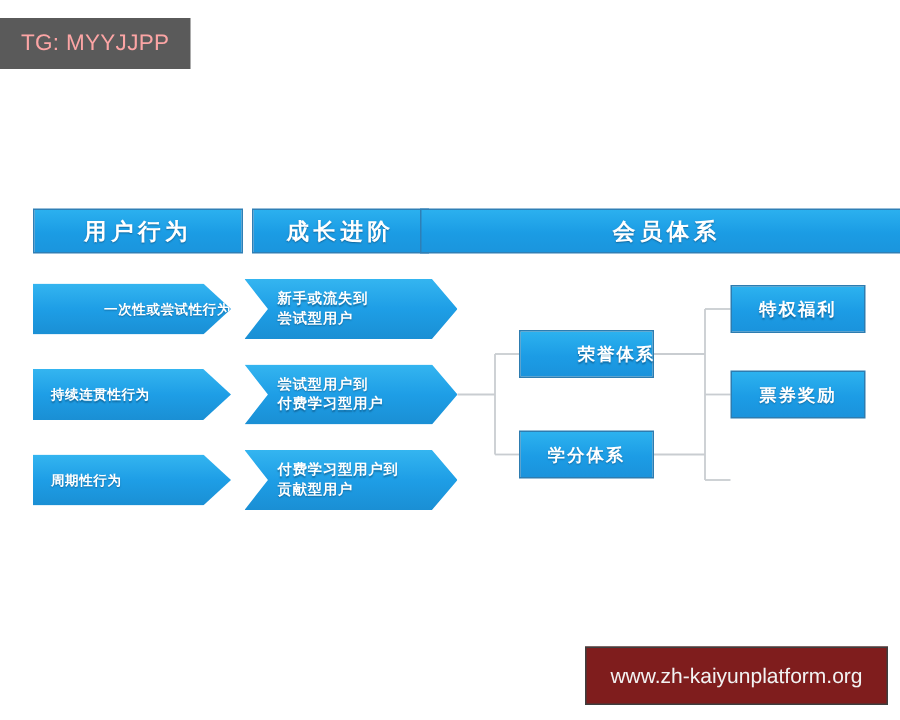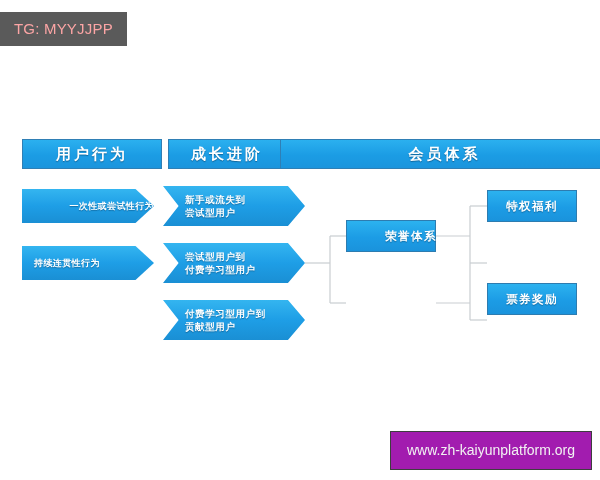--- a/index.html
+++ b/index.html
@@ -17,21 +17,21 @@
     background:#5a5a5a;color:#fca5a5;
     font-size:15px;line-height:1;
     padding:9px 14px 10px 14px;
     letter-spacing:.2px;
     white-space:nowrap;
     z-index:30;
     text-align:center;
   }
   .site-tag{
     position:absolute;right:8px;bottom:10px;
-    background:#a21caf;color:#f2f2f2;
+    background:#7f1d1d;color:#f2f2f2;
     font-size:14px;line-height:1;
     padding:11px 16px 12px 16px;
     border:1px solid #3e3e3e;
     white-space:nowrap;
     z-index:30;
   }
 
   
   .canvas{
     position:absolute;left:0;top:0;width:600px;height:480px;
@@ -117,21 +117,21 @@
     font-weight:bold;
     letter-spacing:1.4px;
     text-shadow:0 1px 1px rgba(0,40,70,.4);
     white-space:nowrap;
   }
   .node.mid{left:346px; width:90px; height:32px;}
   .node.mid.m1{top:220px;padding-left:40px;}
   .node.mid.m2{top:287px;}
   .node.right{left:487px; width:90px; height:32px;}
   .node.right.r1{top:190px;}
-  .node.right.r2{top:247px;margin-top:36px;}
+  .node.right.r2{top:247px;}
   .node.right.r3{top:304px;}
 </style>
 </head>
 <body>
 
 <div class="canvas">
 
   <svg class="svg-links" viewBox="0 0 600 480">
     <g fill="none" stroke="#c9cdd1" stroke-width="1.2">
 
@@ -160,20 +160,23 @@
   <div class="hdr h3">
     <span>会员体系</span>
   </div>
 
   <div class="chev c1 r1">
     <span class="txt">一次性或尝试性行为</span>
   </div>
   <div class="chev c1 r2">
     <span class="txt">持续连贯性行为</span>
   </div>
+  <div class="chev c1 r3">
+    <span class="txt">周期性行为</span>
+  </div>
 
   <div class="chev c2 r1">
     <div>
       <div class="txt">新手或流失到</div>
       <div class="txt">尝试型用户</div>
     </div>
   </div>
   <div class="chev c2 r2">
     <div>
       <div class="txt">尝试型用户到</div>
@@ -183,20 +186,23 @@
   <div class="chev c2 r3">
     <div>
       <div class="txt">付费学习型用户到</div>
       <div class="txt">贡献型用户</div>
     </div>
   </div>
 
   <div class="node mid m1">
     <span>荣誉体系</span>
   </div>
+  <div class="node mid m2">
+    <span>学分体系</span>
+  </div>
 
   <div class="node right r1">
     <span>特权福利</span>
   </div>
   <div class="node right r2">
     <span>票券奖励</span>
   </div>
 
 </div>
 

